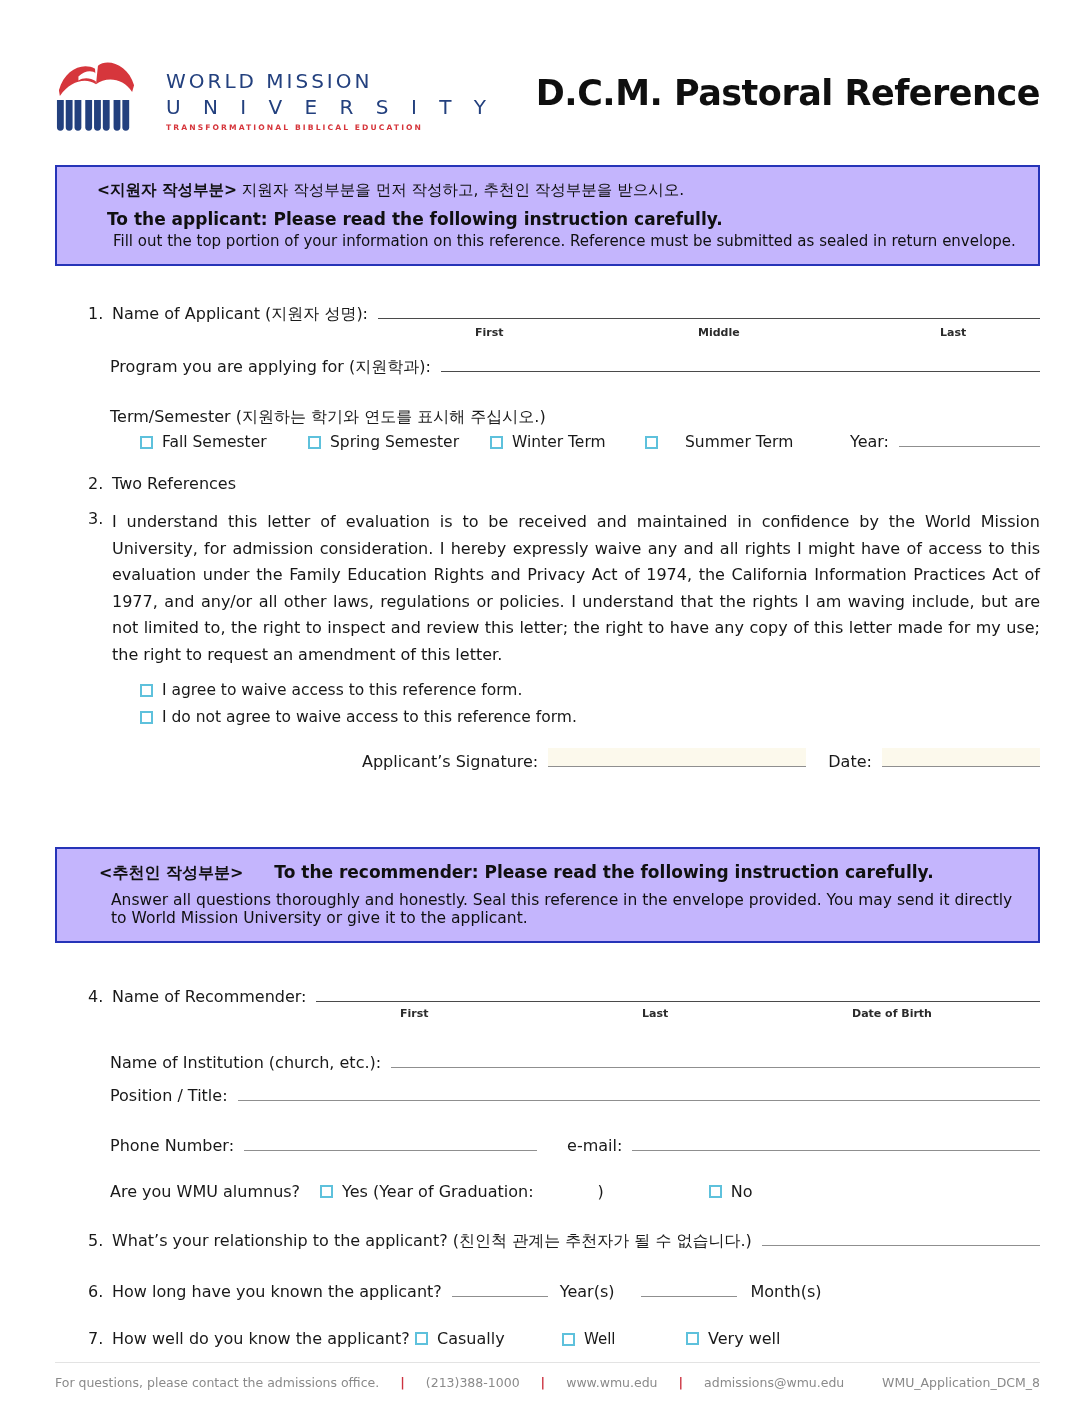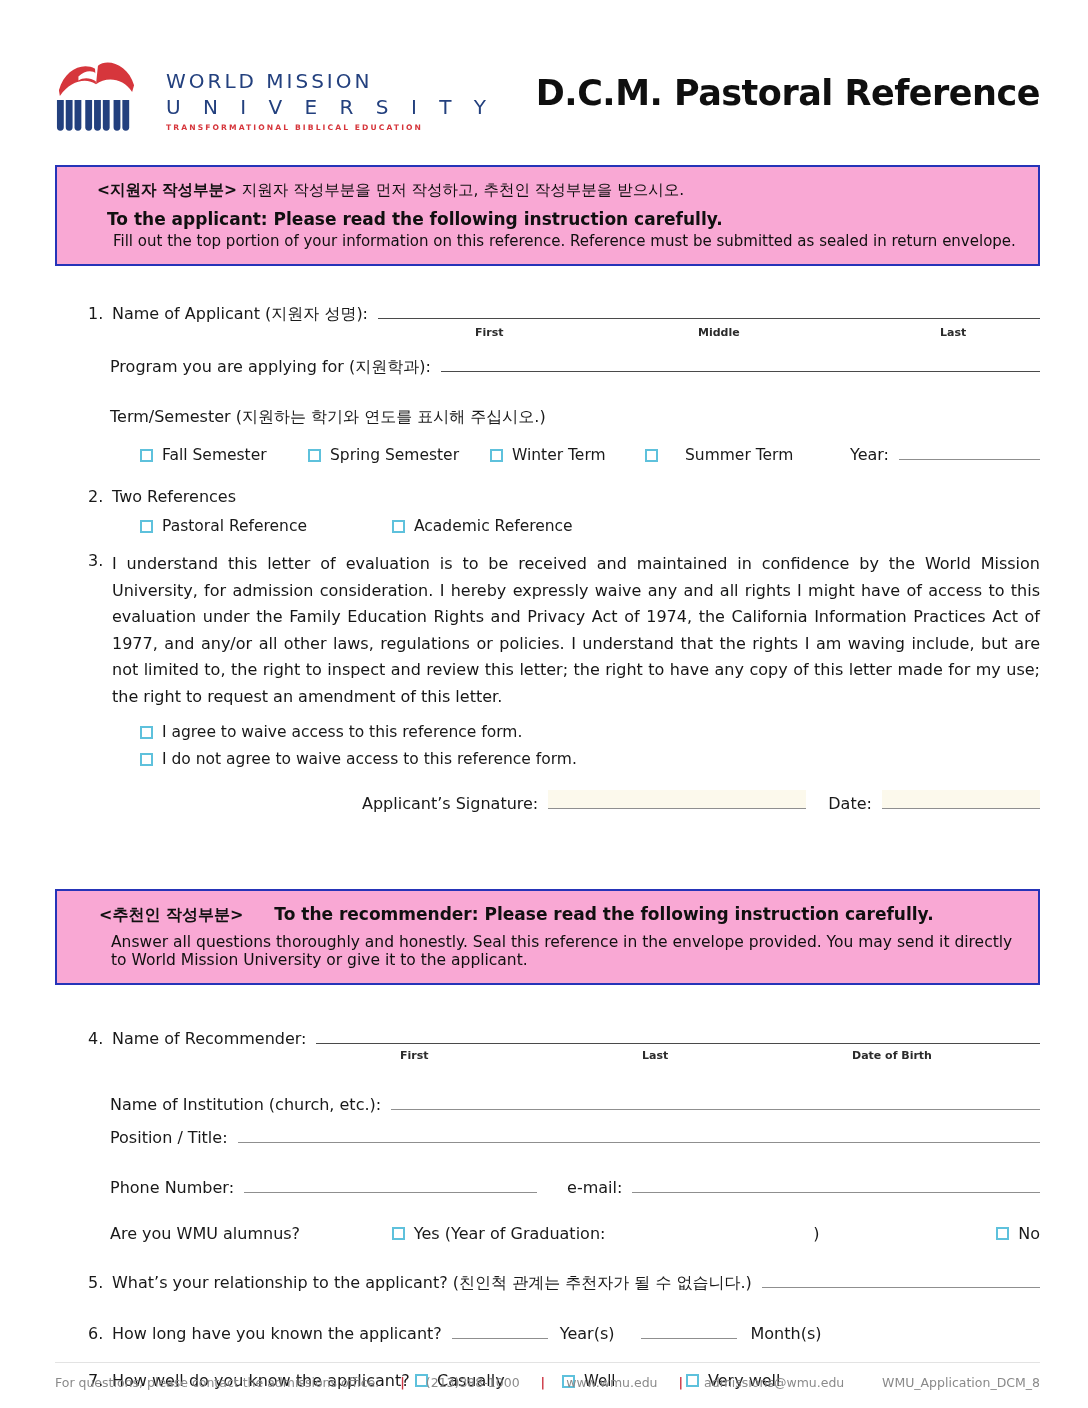--- a/index.html
+++ b/index.html
@@ -21,36 +21,36 @@
   .logo-text { padding-top:14px; }
   .logo-line1 { font-size:20px; letter-spacing:3px; color:#23407e; }
   .logo-line2 { font-size:20px; letter-spacing:8px; color:#23407e; margin-top:2px; }
   .logo-tagline { font-size:7.6px; letter-spacing:2.1px; color:#d6363c; font-weight:bold; margin-top:4px; }
   .page-title { font-size:35px; font-weight:bold; color:#0f0f0f; margin-top:18px; letter-spacing:-0.5px; }
 
   
   .info-box {
     margin:28px 48px 0 55px;
     border:2px solid #2634b8;
-    background:#f9a8d4;
+    background:#c4b5fd;
     padding:13px 22px 14px 40px;
   }
   .box-ko-line { font-size:15.5px; color:#101010; }
   .box-ko-head { font-weight:bold; }
   .box-en-head { font-size:17px; font-weight:bold; color:#101010; margin-top:8px; padding-left:10px; }
   .box-en-body { font-size:15px; color:#101010; margin-top:3px; padding-left:16px; }
   .box2 .box-en-head-inline { font-size:17px; font-weight:bold; margin-left:26px; }
   .box2 .box-en-body { max-width:915px; }
 
   
   .row { display:flex; align-items:baseline; }
   .num { flex:0 0 16px; margin-right:8px; font-size:16px; text-align:left; }
   .lbl { font-size:16px; white-space:nowrap; }
   .qrow { padding-left:33px; }
-  .subrow { padding-left:55px;justify-content:space-between; }
+  .subrow { padding-left:55px; }
   .chkrow { padding-left:85px; }
 
   .field {
     display:inline-block; flex:1 1 auto;
     border-bottom:1px solid #8f8f8f;
     height:19px; margin-left:10px;
     position:relative;
   }
   .field.dark { border-bottom-color:#4a4a4a; }
   .field.cream { background:linear-gradient(#fcf9ec,#fcf9ec); }
@@ -144,21 +144,21 @@
     </div>
 
     <div class="row subrow" style="margin-top:12px;">
       <span class="lbl">Program you are applying for (지원학과):</span>
       <span class="field dark"></span>
     </div>
 
     <div class="row subrow" style="margin-top:29px;">
       <span class="lbl">Term/Semester (지원하는 학기와 연도를 표시해 주십시오.)</span>
     </div>
-    <div class="row chkrow" style="margin-top:13px;">
+    <div class="row chkrow" style="">
       <span class="chk-item" style="width:168px;">
         <span class="checkbox"></span>
         <span class="chk-label">Fall Semester</span>
       </span>
       <span class="chk-item" style="width:182px;">
         <span class="checkbox"></span>
         <span class="chk-label">Spring Semester</span>
       </span>
       <span class="chk-item" style="width:155px;">
         <span class="checkbox"></span>
@@ -168,30 +168,20 @@
         <span class="checkbox"></span>
         <span class="chk-label">Summer Term</span>
       </span>
       <span class="lbl">Year:</span>
       <span class="field"></span>
     </div>
 
     <div class="row qrow" style="margin-top:23px;">
       <span class="num">2.</span>
       <span class="lbl">Two References</span>
-    </div>
-    <div class="row chkrow" style="margin-top:11px;">
-      <span class="chk-item" style="width:252px;">
-        <span class="checkbox"></span>
-        <span class="chk-label">Pastoral Reference</span>
-      </span>
-      <span class="chk-item">
-        <span class="checkbox"></span>
-        <span class="chk-label">Academic Reference</span>
-      </span>
     </div>
 
     <div class="para-row">
       <span class="num">3.</span>
       <span class="para">I understand this letter of evaluation is to be received and maintained in confidence by the World Mission University, for admission consideration. I hereby expressly waive any and all rights I might have of access to this evaluation under the Family Education Rights and Privacy Act of 1974, the California Information Practices Act of 1977, and any/or all other laws, regulations or policies. I understand that the rights I am waving include, but are not limited to, the right to inspect and review this letter; the right to have any copy of this letter made for my use; the right to request an amendment of this letter.</span>
     </div>
     <div class="row chkrow" style="margin-top:13px;">
       <span class="chk-item">
         <span class="checkbox"></span>
         <span class="chk-label">I agree to waive access to this reference form.</span>

